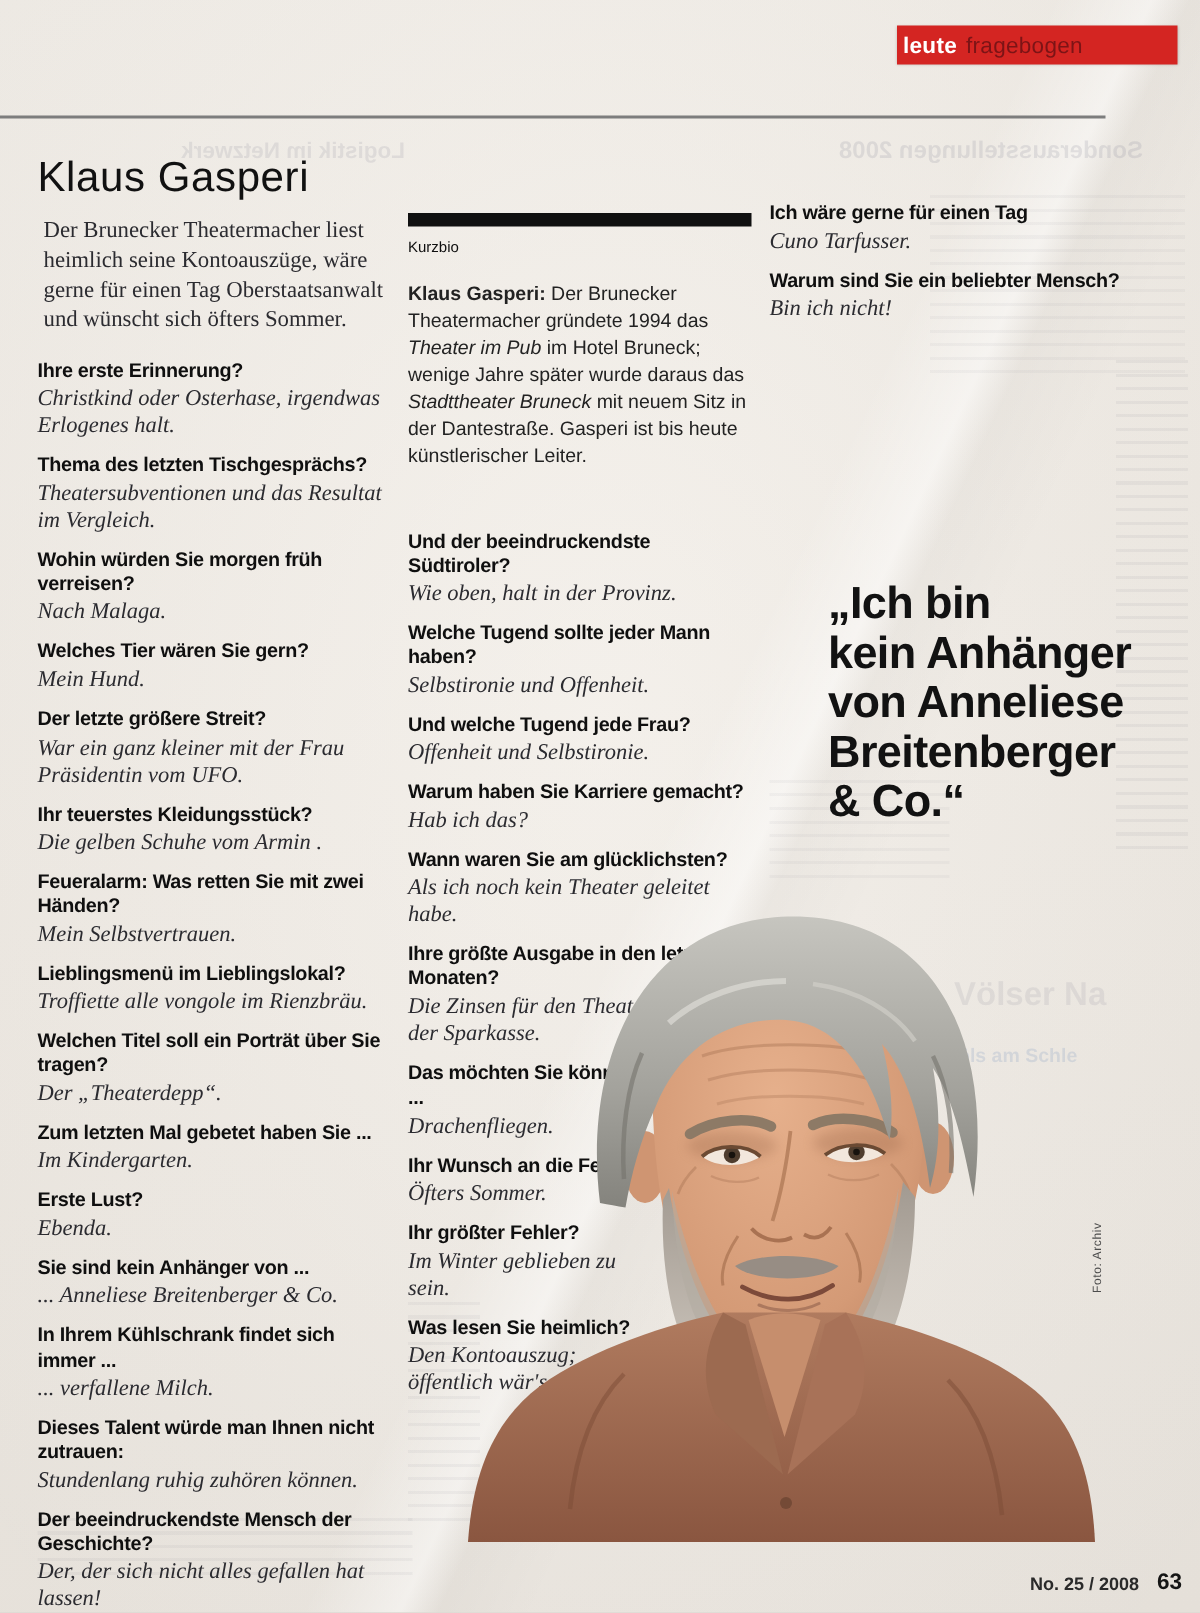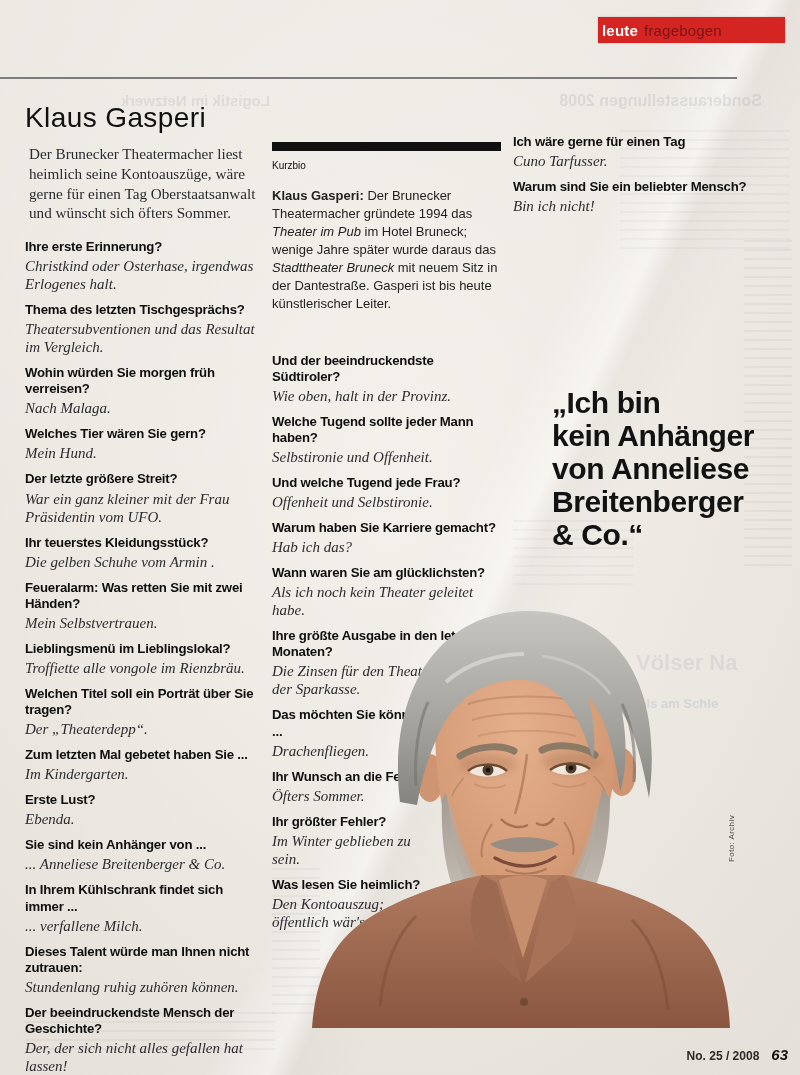--- a/index.html
+++ b/index.html
@@ -30,21 +30,21 @@
   .kurzbio-h{font-size:10px;font-weight:normal;margin:0 0 5px 0;color:#0f0f0f;}
   .kurzbio-p{font-size:13px;line-height:1.38;color:#222;margin:16px 0 40px 0;}
   .kurzbio-p i{font-style:italic;}
   .kurzbio-p b{font-weight:bold;}
   
   .pull-quote{position:absolute;left:552px;top:386px;width:240px;
         font-size:30px;font-weight:bold;line-height:1.1;letter-spacing:-.4px;color:#121212;}
   
   .footer{position:absolute;top:1046px;right:12px;display:flex;align-items:flex-end;}
   .footer .issue{font-size:12px;font-weight:bold;color:#2a2a2a;}
-  .footer .pageno{font-size:15px;font-weight:bold;color:#151515;margin-left:12px;font-style:italic;}
+  .footer .pageno{font-size:15px;font-weight:bold;color:#151515;margin-left:12px;}
   
   .photo{position:absolute;left:296px;top:586px;width:450px;height:442px;}
   .photo-credit{position:absolute;left:727px;top:792px;height:70px;
         writing-mode:vertical-rl;transform:rotate(180deg);
         font-size:8px;color:#4c4c4c;letter-spacing:.4px;}
   
   .ghost{position:absolute;color:#8f8f9e;font-weight:bold;pointer-events:none;}
   .mir{transform:scaleX(-1);}
   .g1{left:90px;top:92px;font-size:15px;opacity:.18;width:180px;}
   .g2{left:512px;top:92px;font-size:16px;opacity:.2;width:250px;}

